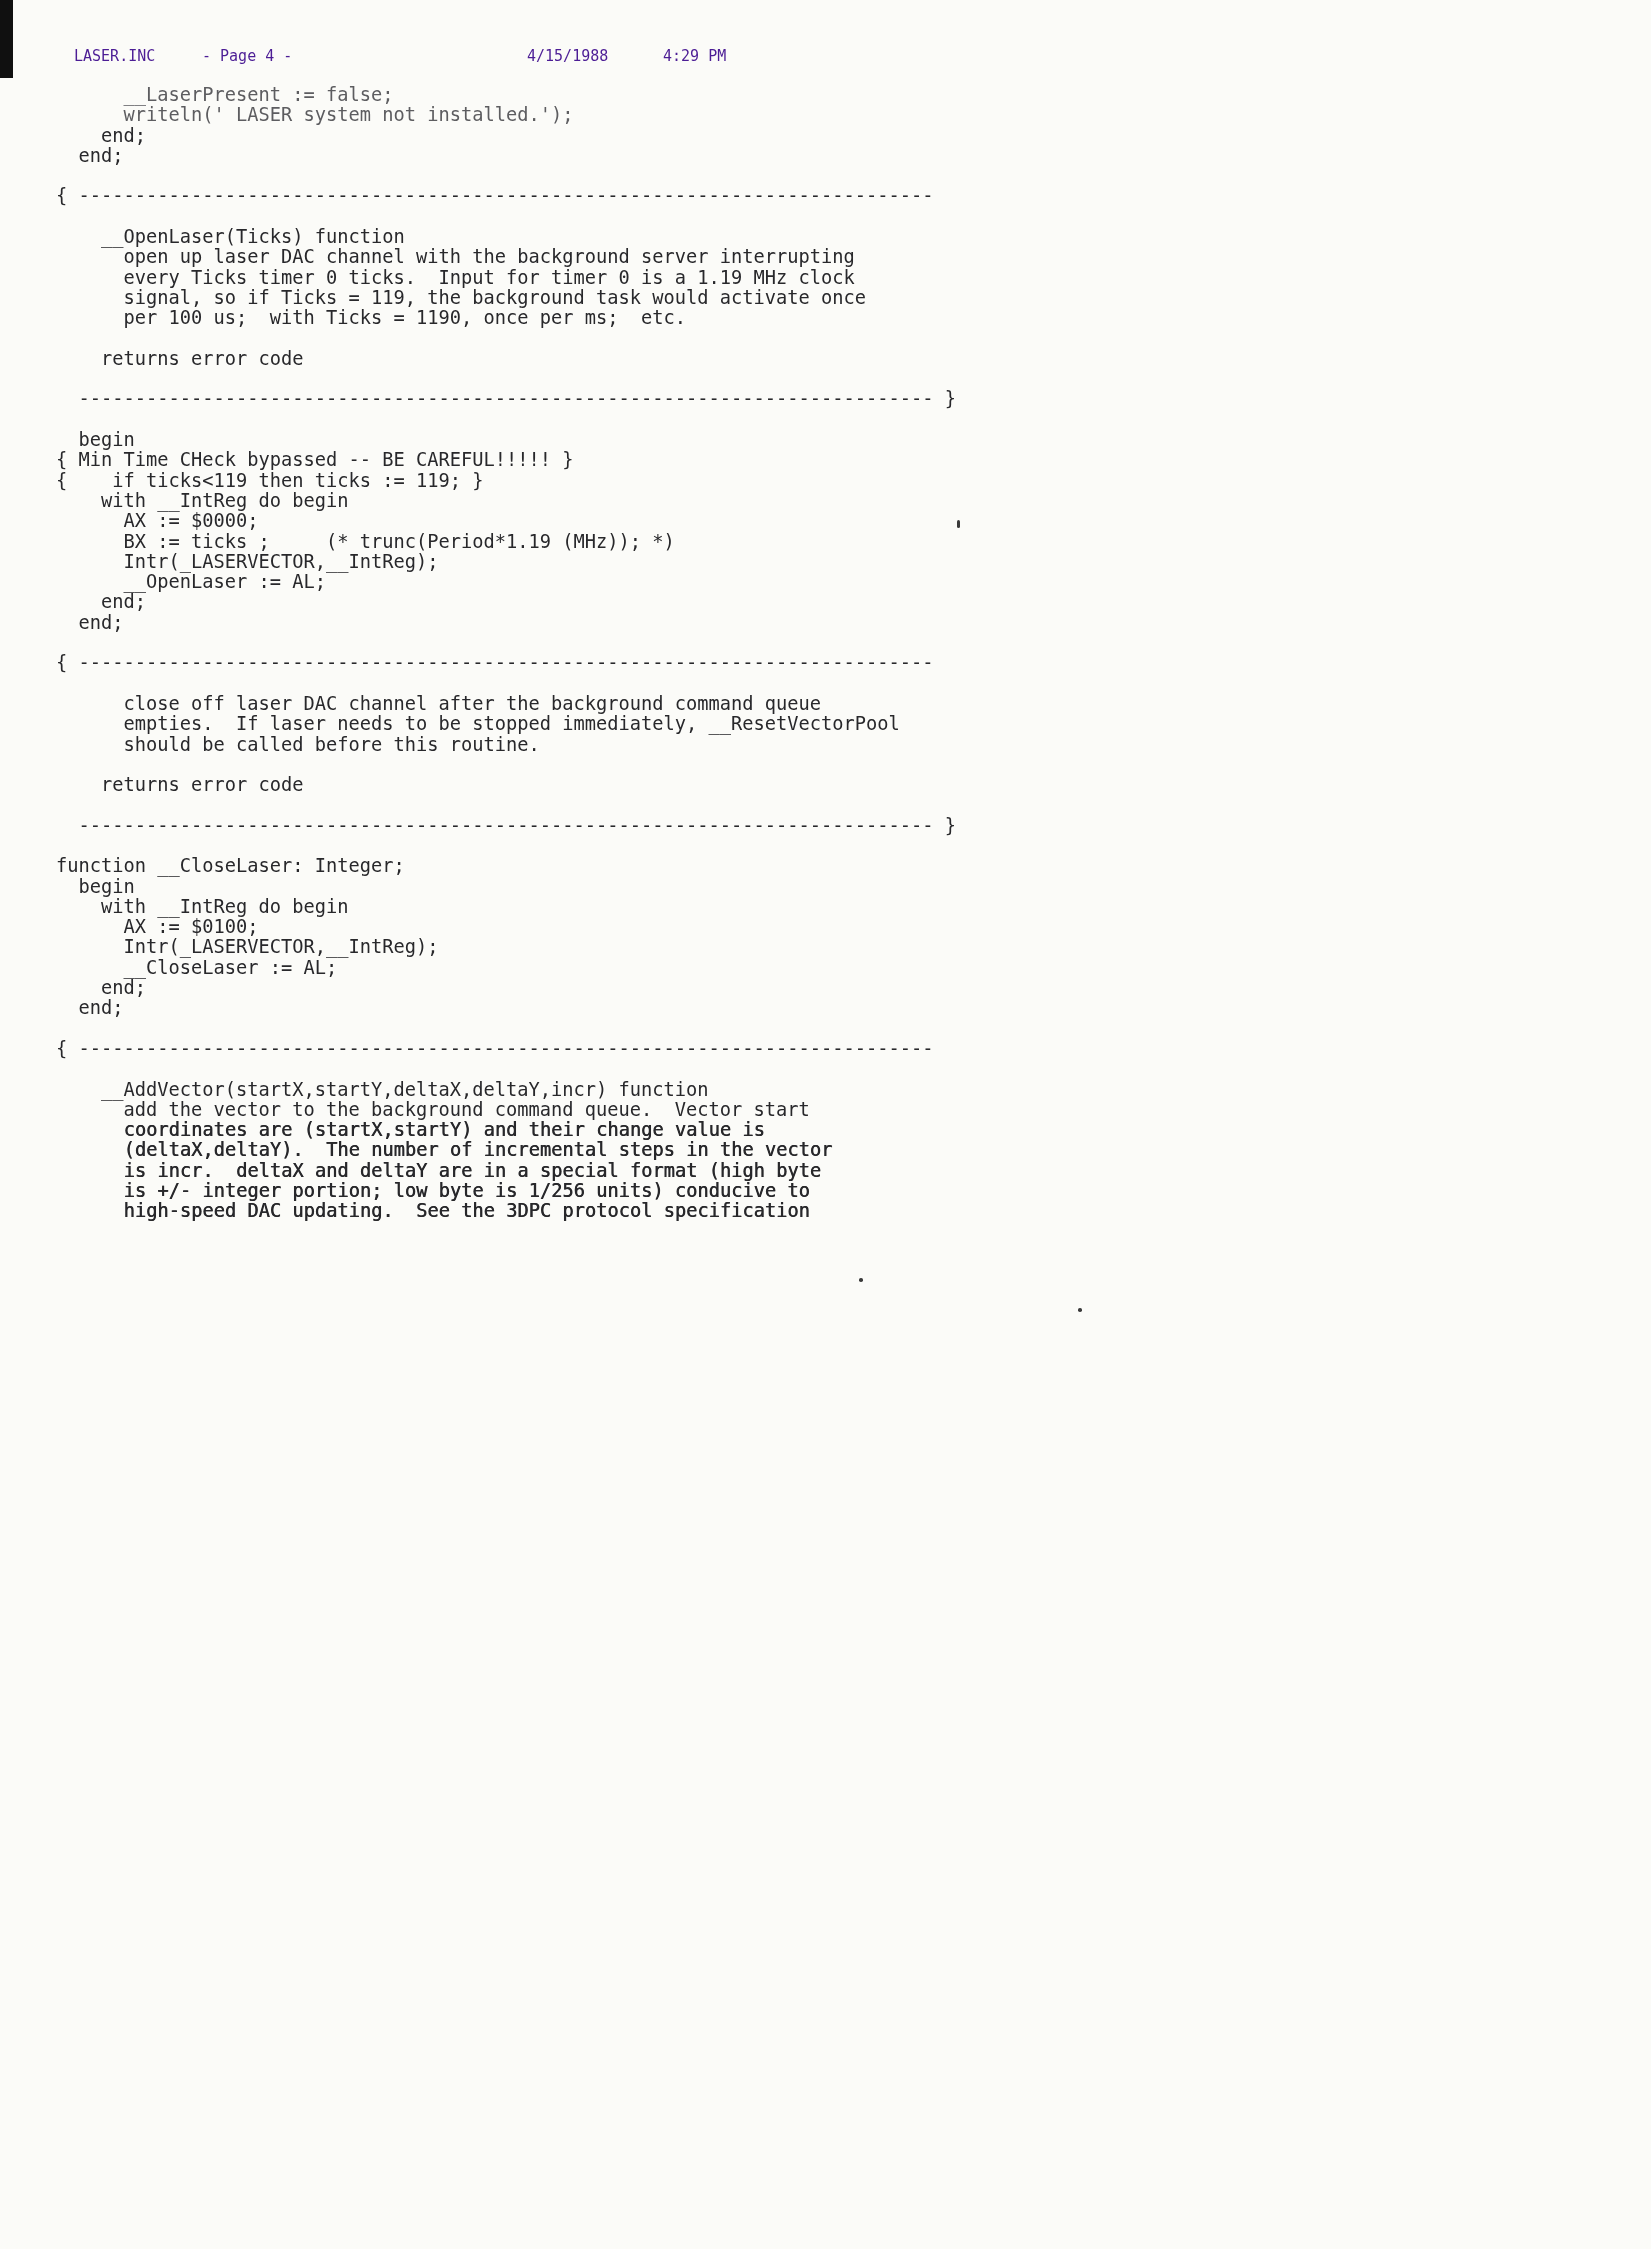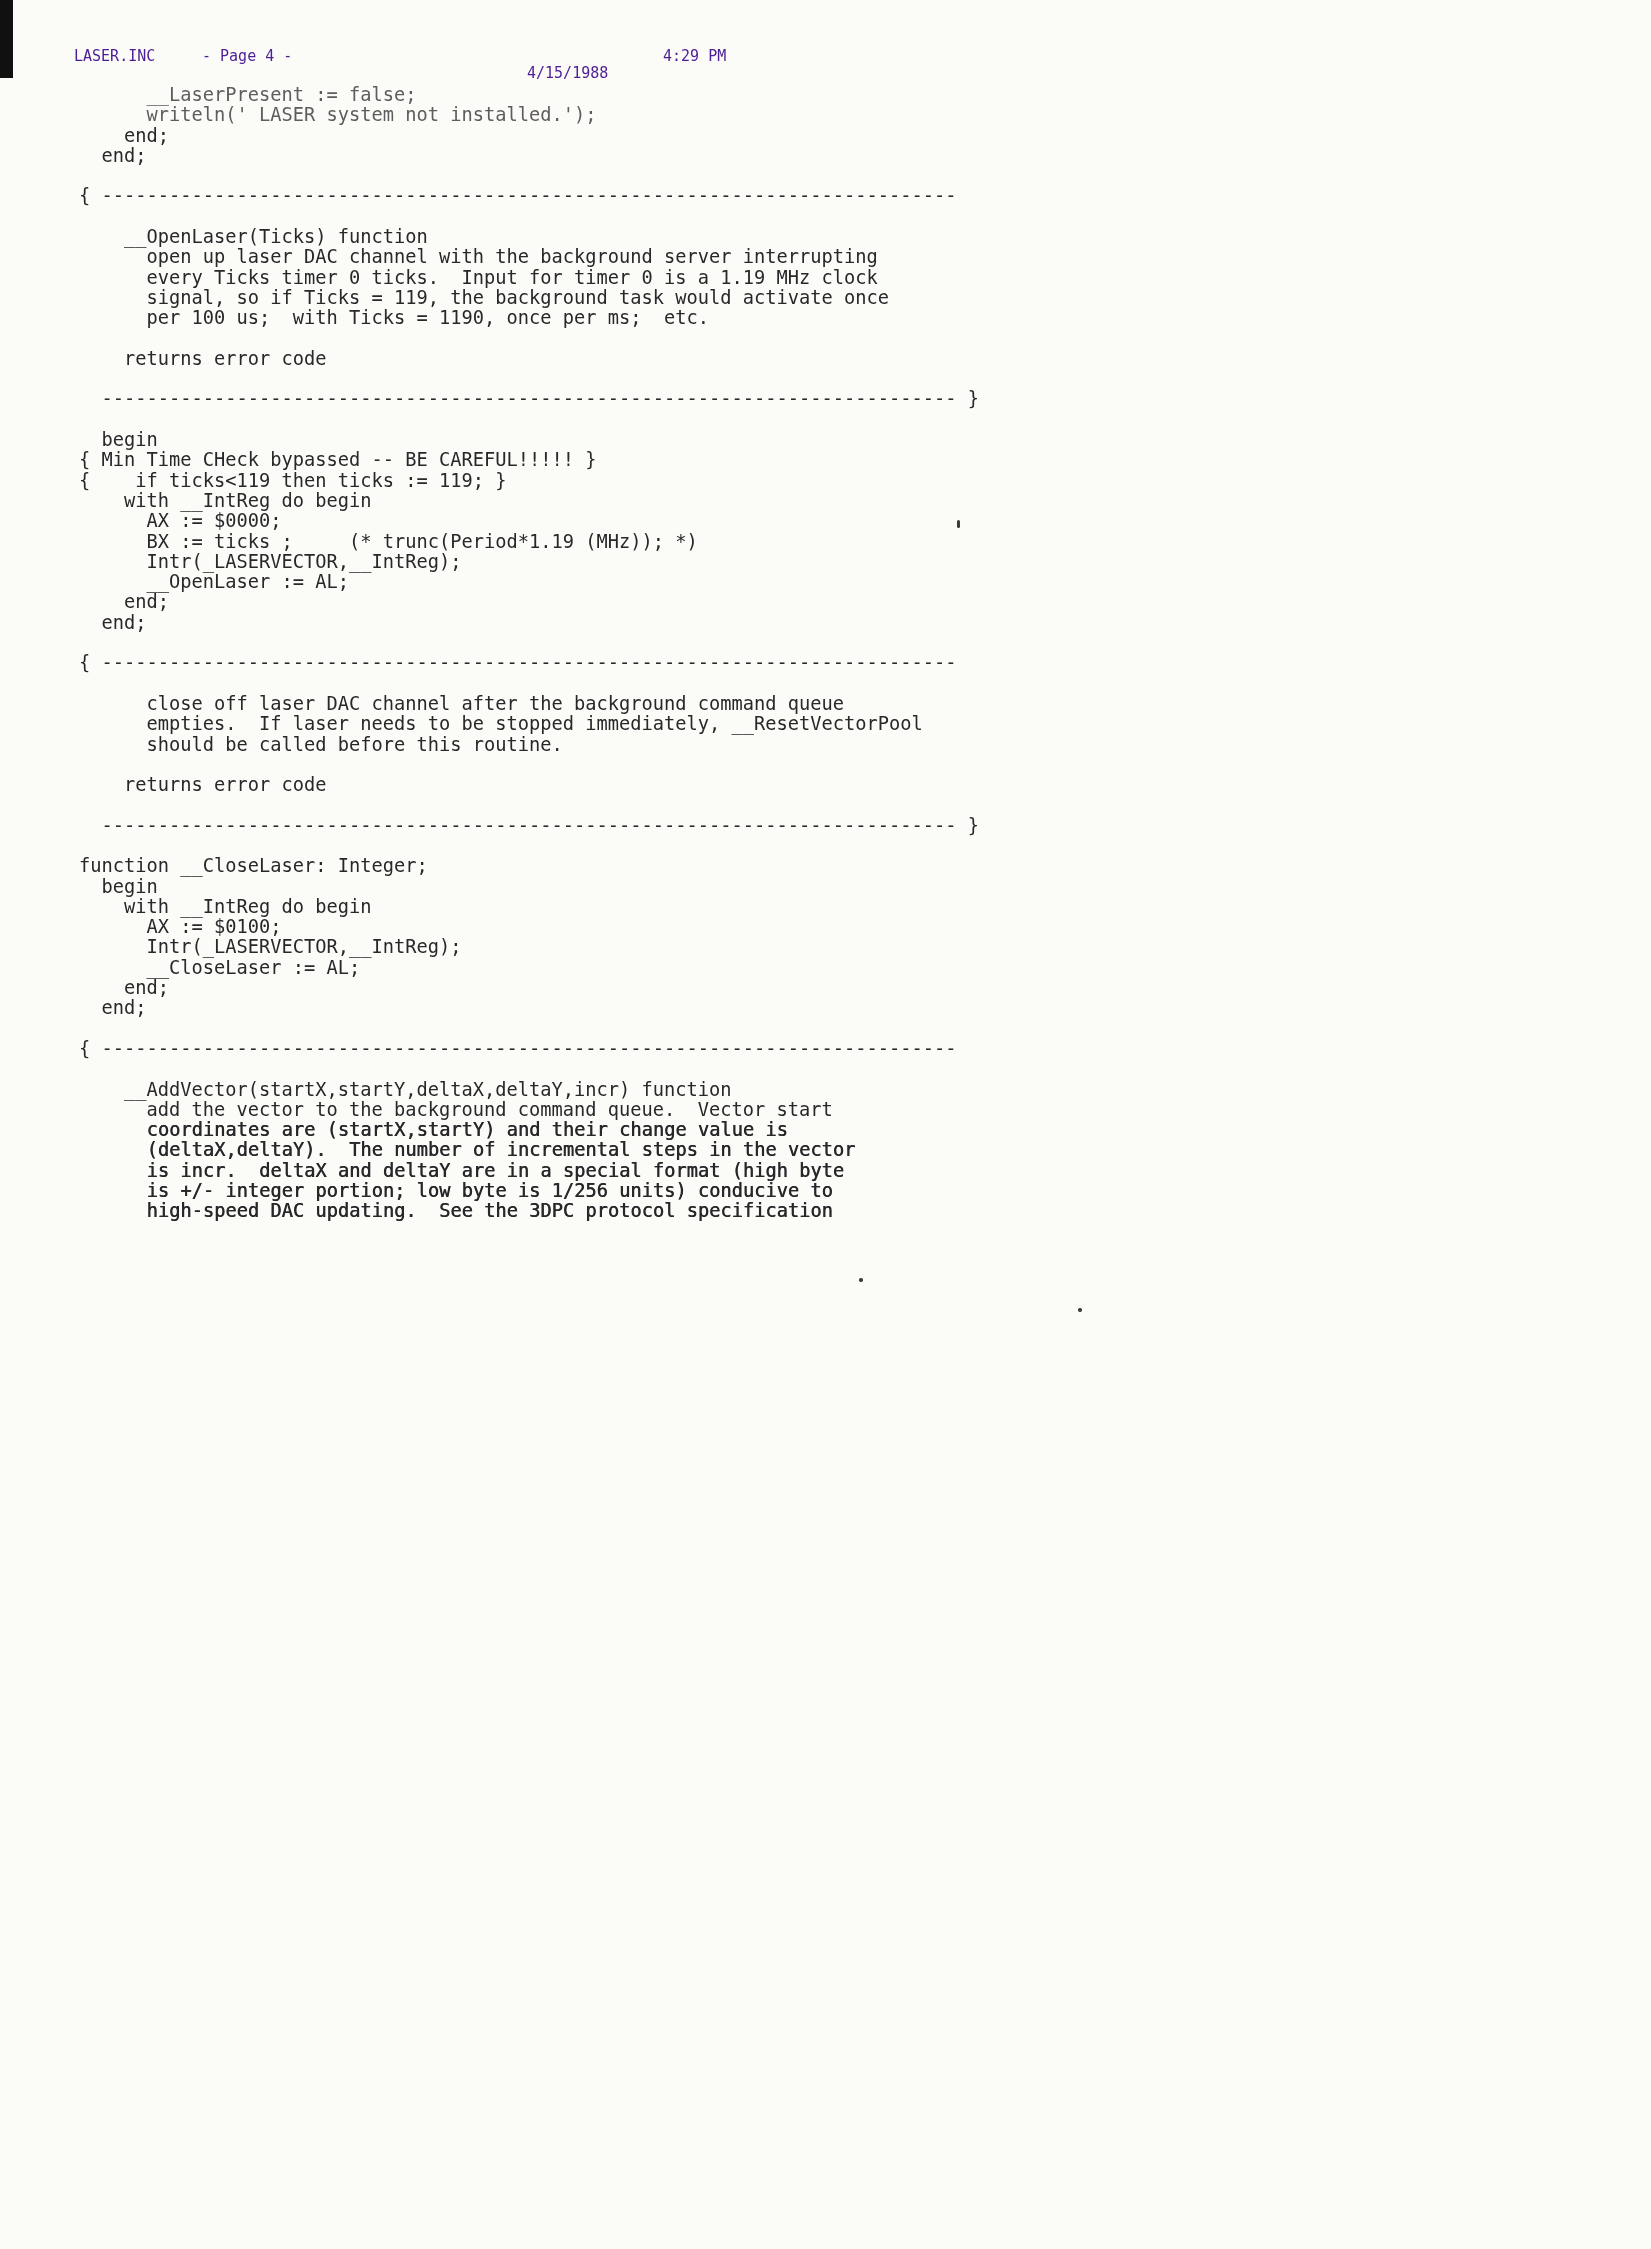--- a/index.html
+++ b/index.html
@@ -43,34 +43,33 @@
     height: 22.6px;
     font-size: 15px;
     color: #4c1d95;
   }
   .header span {
     position: absolute;
     white-space: pre;
   }
   .h-file { left: 56px; }
   .h-page { left: 184px; text-align: right; }
-  .h-date { left: 509px; margin-top: 17px; }
+  .h-date { left: 509px; }
   .h-time { left: 645px; }
   .code {
     position: absolute;
     top: 85px;
     left: 56px;
     font-size: 18.7px;
     color: #28282b;
   }
   .line {
     white-space: pre;
     min-height: 20.3px;
     line-height: 20.3px;
-    margin-left: 23px;
   }
   
   .code .line:nth-child(-n+2) { color: #5d5d60; }
   .code .line:nth-child(n+52) { text-shadow: 0.5px 0 0 currentColor; }
 </style>
 </head>
 <body>
 
 <div class="page">
 

